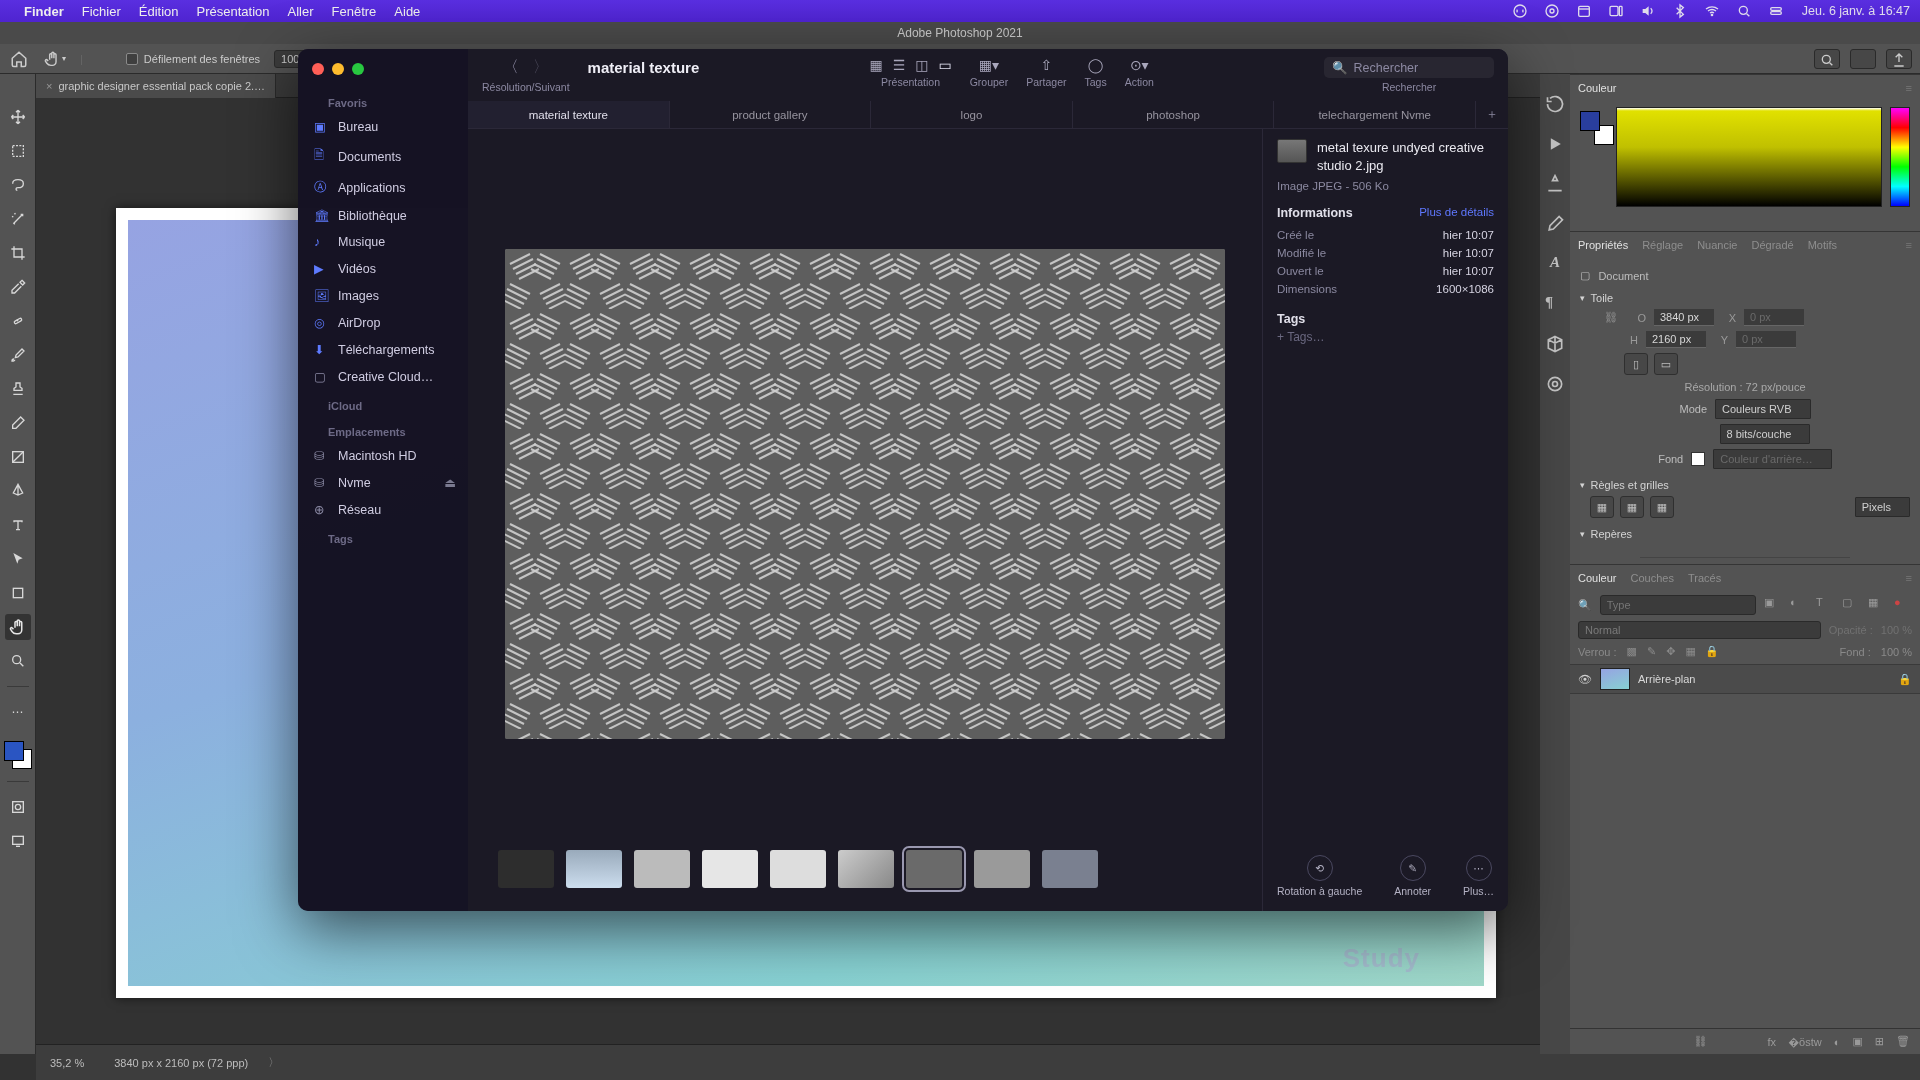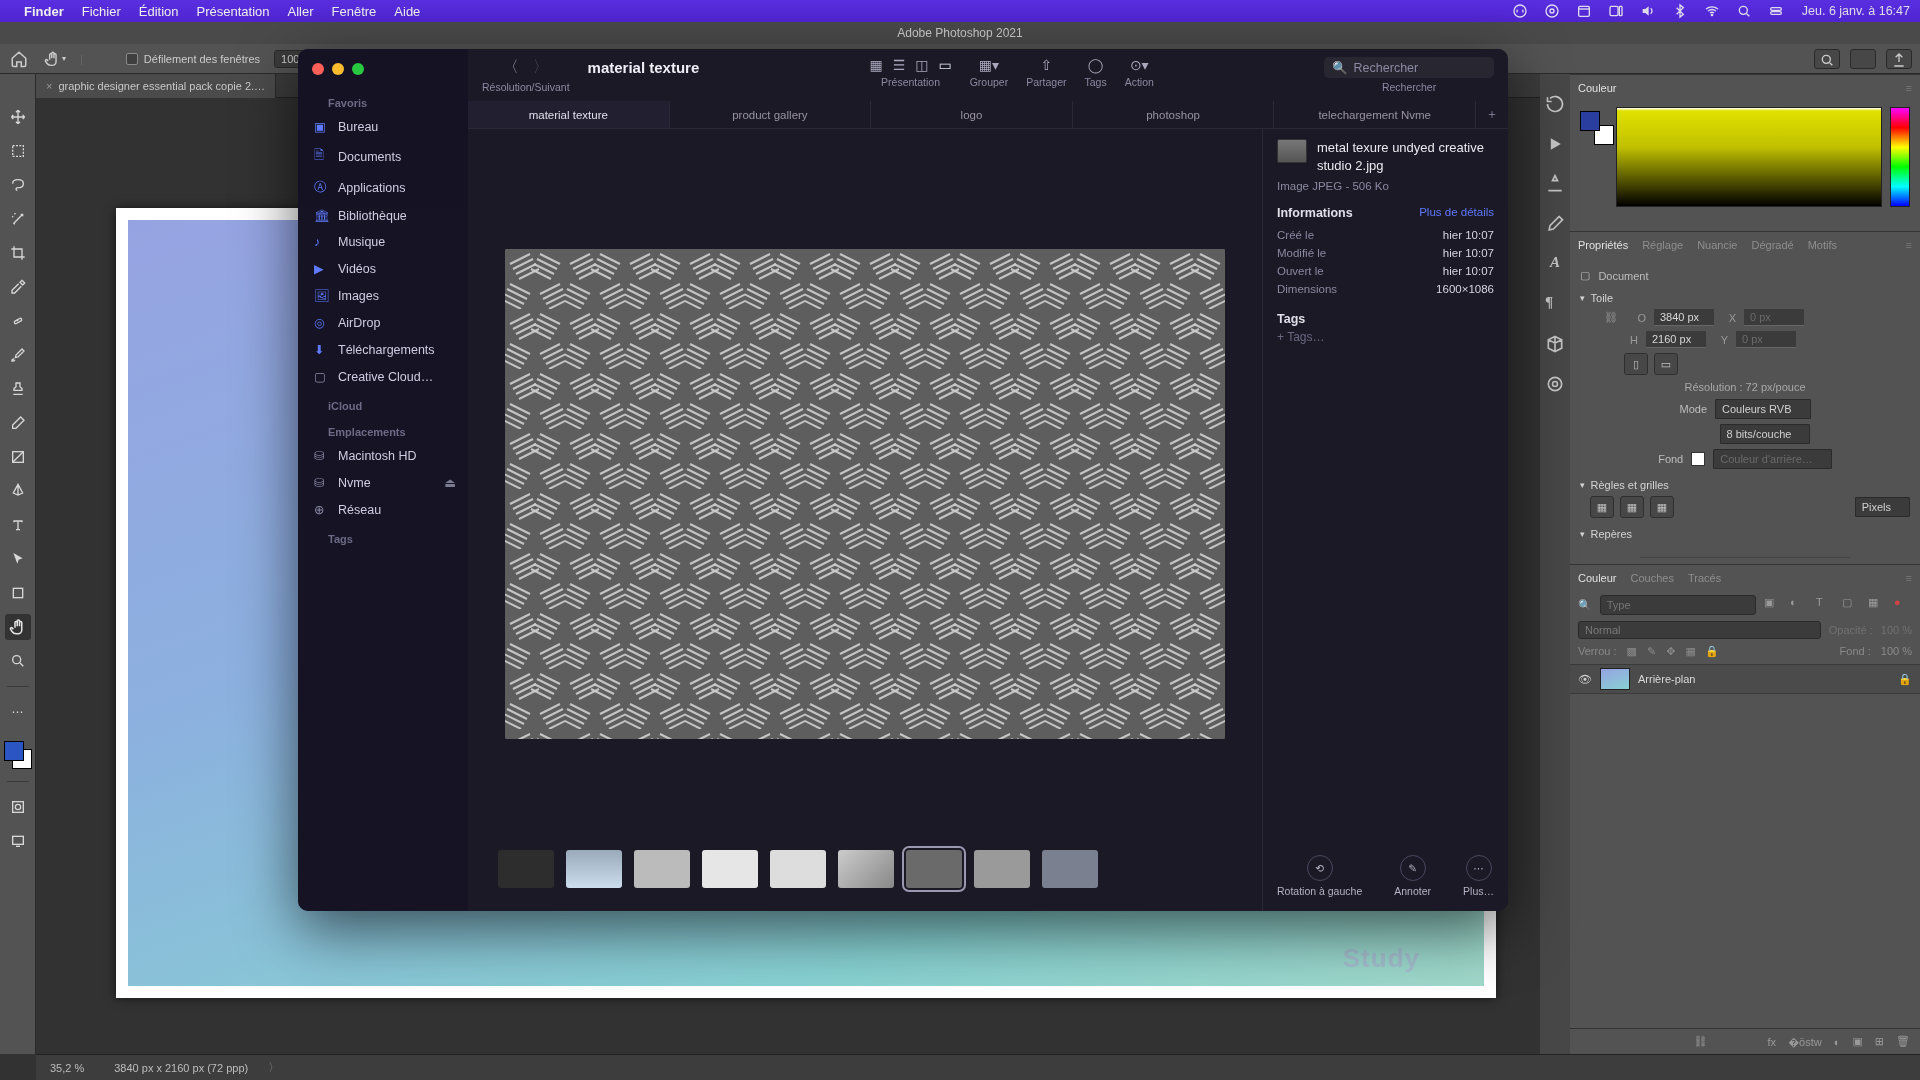--- a/index.html
+++ b/index.html
@@ -35,21 +35,21 @@
 .ps-tools .sep { width: 22px; height: 1px; background: #3a3a3a; margin:4px 0; }
 .ps-tools .swatch { position: relative; width:28px;height:28px; margin-top:8px; }
 .ps-tools .swatch .fg { position:absolute;left:0;top:0;width:20px;height:20px;background:#2a55c2;border:1px solid #000; }
 .ps-tools .swatch .bg { position:absolute;right:0;bottom:0;width:20px;height:20px;background:#fff;border:1px solid #000; }
 
 .ps-canvasarea { position:absolute; left:36px; top:98px; right:380px; bottom:26px; background:#323232; overflow:hidden; }
 .ps-canvasarea .doc { position:absolute; left:80px; top:110px; width:1380px; height:790px; background:#fff; box-shadow:0 0 10px rgba(0,0,0,.6); }
 .ps-canvasarea .doc .content { position:absolute; left:12px; top:12px; right:12px; bottom:12px; background: linear-gradient(160deg,#96a3e2 0%, #8cb0df 40%, #87d1d2 80%, #a0d8c9 100%); }
 .ps-canvasarea .brand { position:absolute; right:120px; bottom:80px; font-size:26px; color:#a6b9cf; font-weight:600; letter-spacing:1px; opacity:.85; }
 
-.ps-statusbar { position:absolute; left:36px; bottom:0; right:0; height:26px; background:#3d3d3d; border-top:1px solid #222; color:#bdbdbd; font-size:11px; display:flex; align-items:center; padding:0 14px; gap:30px; }
+.ps-statusbar { position:absolute; left:36px; bottom:0; right:0; height:36px; background:#3d3d3d; border-top:1px solid #222; color:#bdbdbd; font-size:11px; display:flex; align-items:center; padding:0 14px; gap:30px; }
 .ps-statusbar .arrow { margin-left:-10px; opacity:.6; }
 
 
 .ps-right { position:absolute; right:0; top:74px; width:380px; bottom:26px; background:#535353; color:#bdbdbd; font-size:11px; display:flex; }
 .ps-right .dockstrip { width:30px; background:#474747; display:flex; flex-direction:column; align-items:center; padding-top:20px; gap:20px; }
 .ps-right .dockstrip .di { width:20px;height:20px; color:#c4c4c4; }
 .ps-right .panels { flex:1; display:flex; flex-direction:column; }
 
 .panel { border-top:1px solid #353535; }
 .panel-tabs { height:26px; display:flex; align-items:center; padding:0 8px; gap:14px; color:#8e8e8e; }
@@ -73,21 +73,21 @@
 .prop-sect .chev { font-size:9px; }
 .prop-select { background:#3b3b3b; border:1px solid #2a2a2a; color:#d0d0d0; padding:3px 18px 3px 6px; border-radius:1px; font-size:11px; }
 .prop-iconbtn { width:24px; height:22px; background:#474747; border:1px solid #2f2f2f; border-radius:3px; display:inline-flex; align-items:center; justify-content:center; }
 
 .layers-body { flex:1; display:flex; flex-direction:column; }
 .layers-filter { display:flex; align-items:center; gap:8px; padding:4px 8px; }
 .layers-filter input { flex:1; background:#3b3b3b; border:1px solid #2a2a2a; border-radius:3px; color:#c0c0c0; padding:3px 6px; font-size:11px; }
 .layers-filter .fic { width:18px;height:18px; color:#9a9a9a; }
 .layers-opts { display:flex; align-items:center; gap:8px; padding:2px 8px 4px; color:#717171; font-size:11px; }
 .layers-opts .sel { flex:1; background:#3b3b3b; border:1px solid #2a2a2a; border-radius:3px; padding:2px 6px; color:#7a7a7a; }
-.layers-locks { display:flex; align-items:flex-start; gap:10px; padding:2px 8px 6px; color:#8a8a8a; }
+.layers-locks { display:flex; align-items:center; gap:10px; padding:2px 8px 6px; color:#8a8a8a; }
 .layer-row { display:flex; align-items:center; gap:8px; height:30px; padding:0 8px; background:#4b4b4b; border-top:1px solid #3a3a3a; border-bottom:1px solid #3a3a3a; }
 .layer-row .eye { width:14px; color:#d0d0d0; }
 .layer-row .thumb { width:30px;height:22px; background:linear-gradient(160deg,#96a3e2,#87d1d2); border:1px solid #222; }
 .layer-row .lname { flex:1; color:#d8d8d8; font-size:11px; }
 .layer-row .lock { color:#999; }
 .layers-footer { margin-top:auto; height:26px; border-top:1px solid #333; display:flex; align-items:center; justify-content:flex-end; gap:12px; padding:0 10px; color:#9a9a9a; }
 
 
 .finder { position:absolute; left:298px; top:49px; width:1210px; height:862px; background:rgba(26,22,42,.97); border-radius:10px; box-shadow:0 18px 60px rgba(0,0,0,.6); display:flex; overflow:hidden; color:#ccc; font-size:12.5px; }
 

